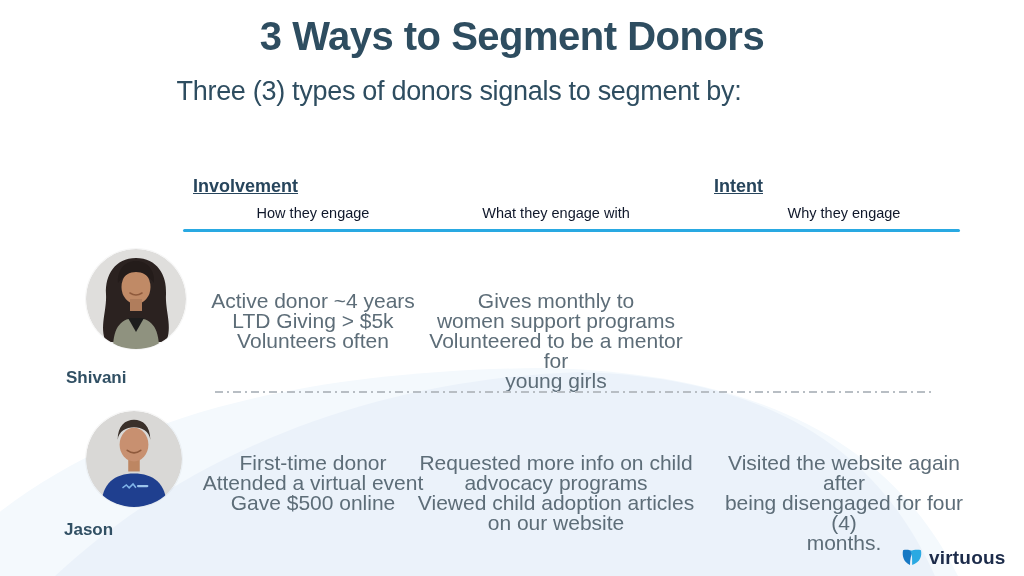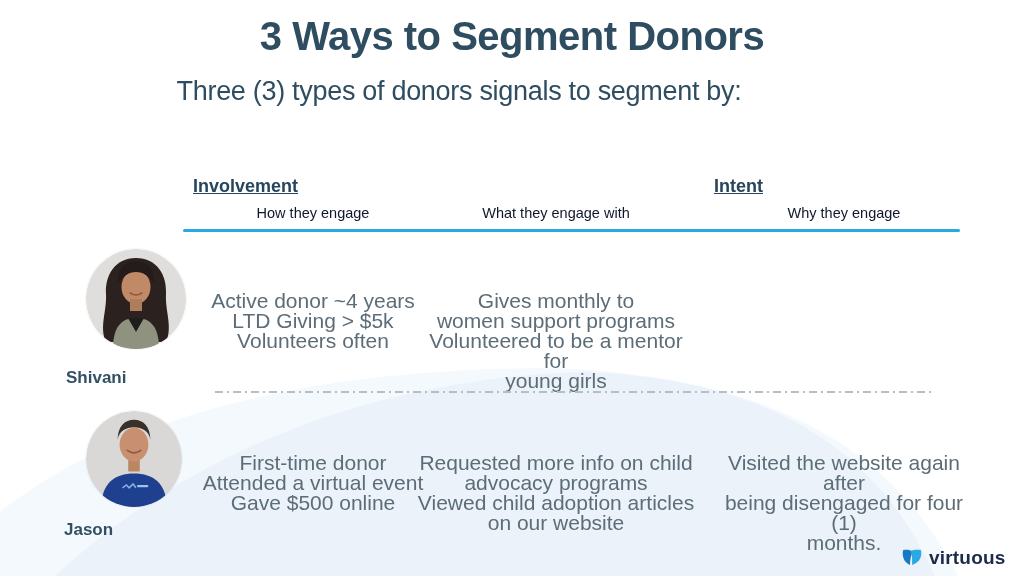--- a/index.html
+++ b/index.html
@@ -154,21 +154,21 @@
   <div class="person-name name-jason">Jason</div>
 
   <div class="cell row-jason col-1">First-time donor
 Attended a virtual event
 Gave $500 online</div>
   <div class="cell row-jason col-2">Requested more info on child
 advocacy programs
 Viewed child adoption articles
 on our website</div>
   <div class="cell row-jason col-3">Visited the website again after
-being disengaged for four (1)
+being disengaged for four (4)
 months.</div>
 
   <div class="brand">
     <svg class="brand-icon" viewBox="0 0 24 20">
       <path d="M2.2 1.5 C1 8 3 14.5 9.8 17.5 C9.9 11.5 10.8 6.5 13.2 2.8 C9.5 0.8 5.3 0.7 2.2 1.5 Z" fill="#1779c4"></path>
       <path d="M21.8 1.5 C23 8 21 14.5 12.2 17.5 C12.1 11.5 12.6 6 10.2 2.6 C14 0.7 18.7 0.7 21.8 1.5 Z" fill="#2aa9e2"></path>
     </svg>
     <span class="brand-text">virtuous</span>
   </div>
 

